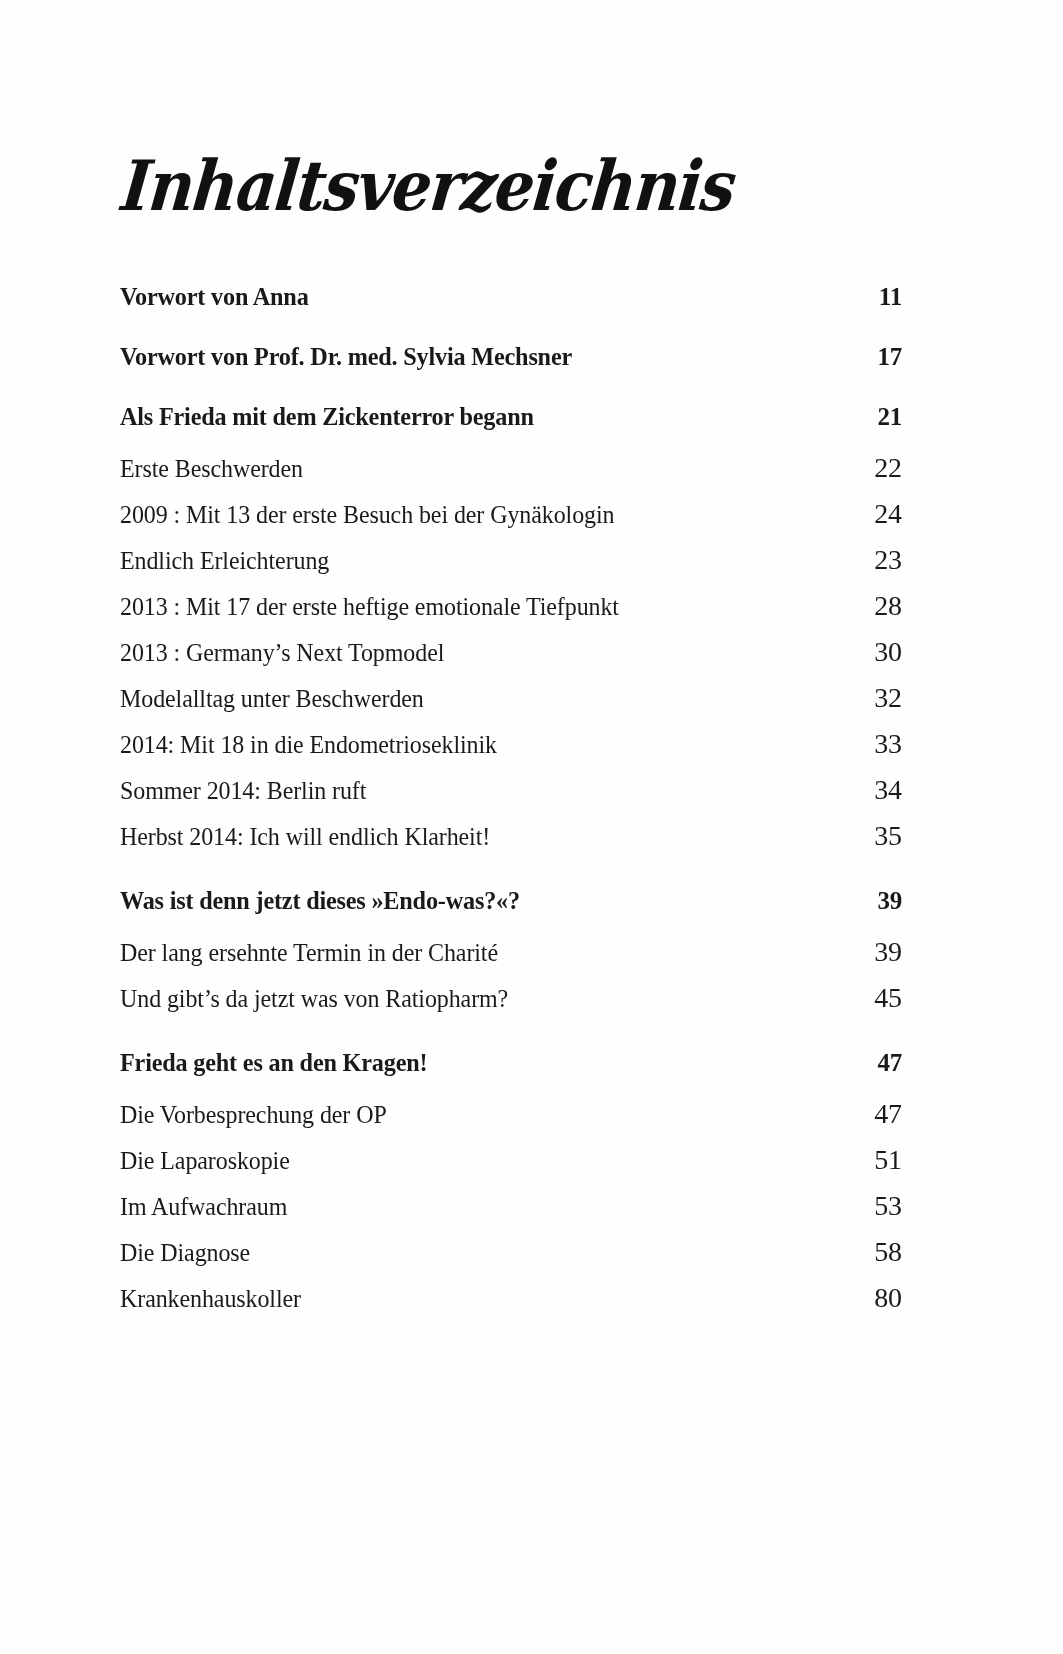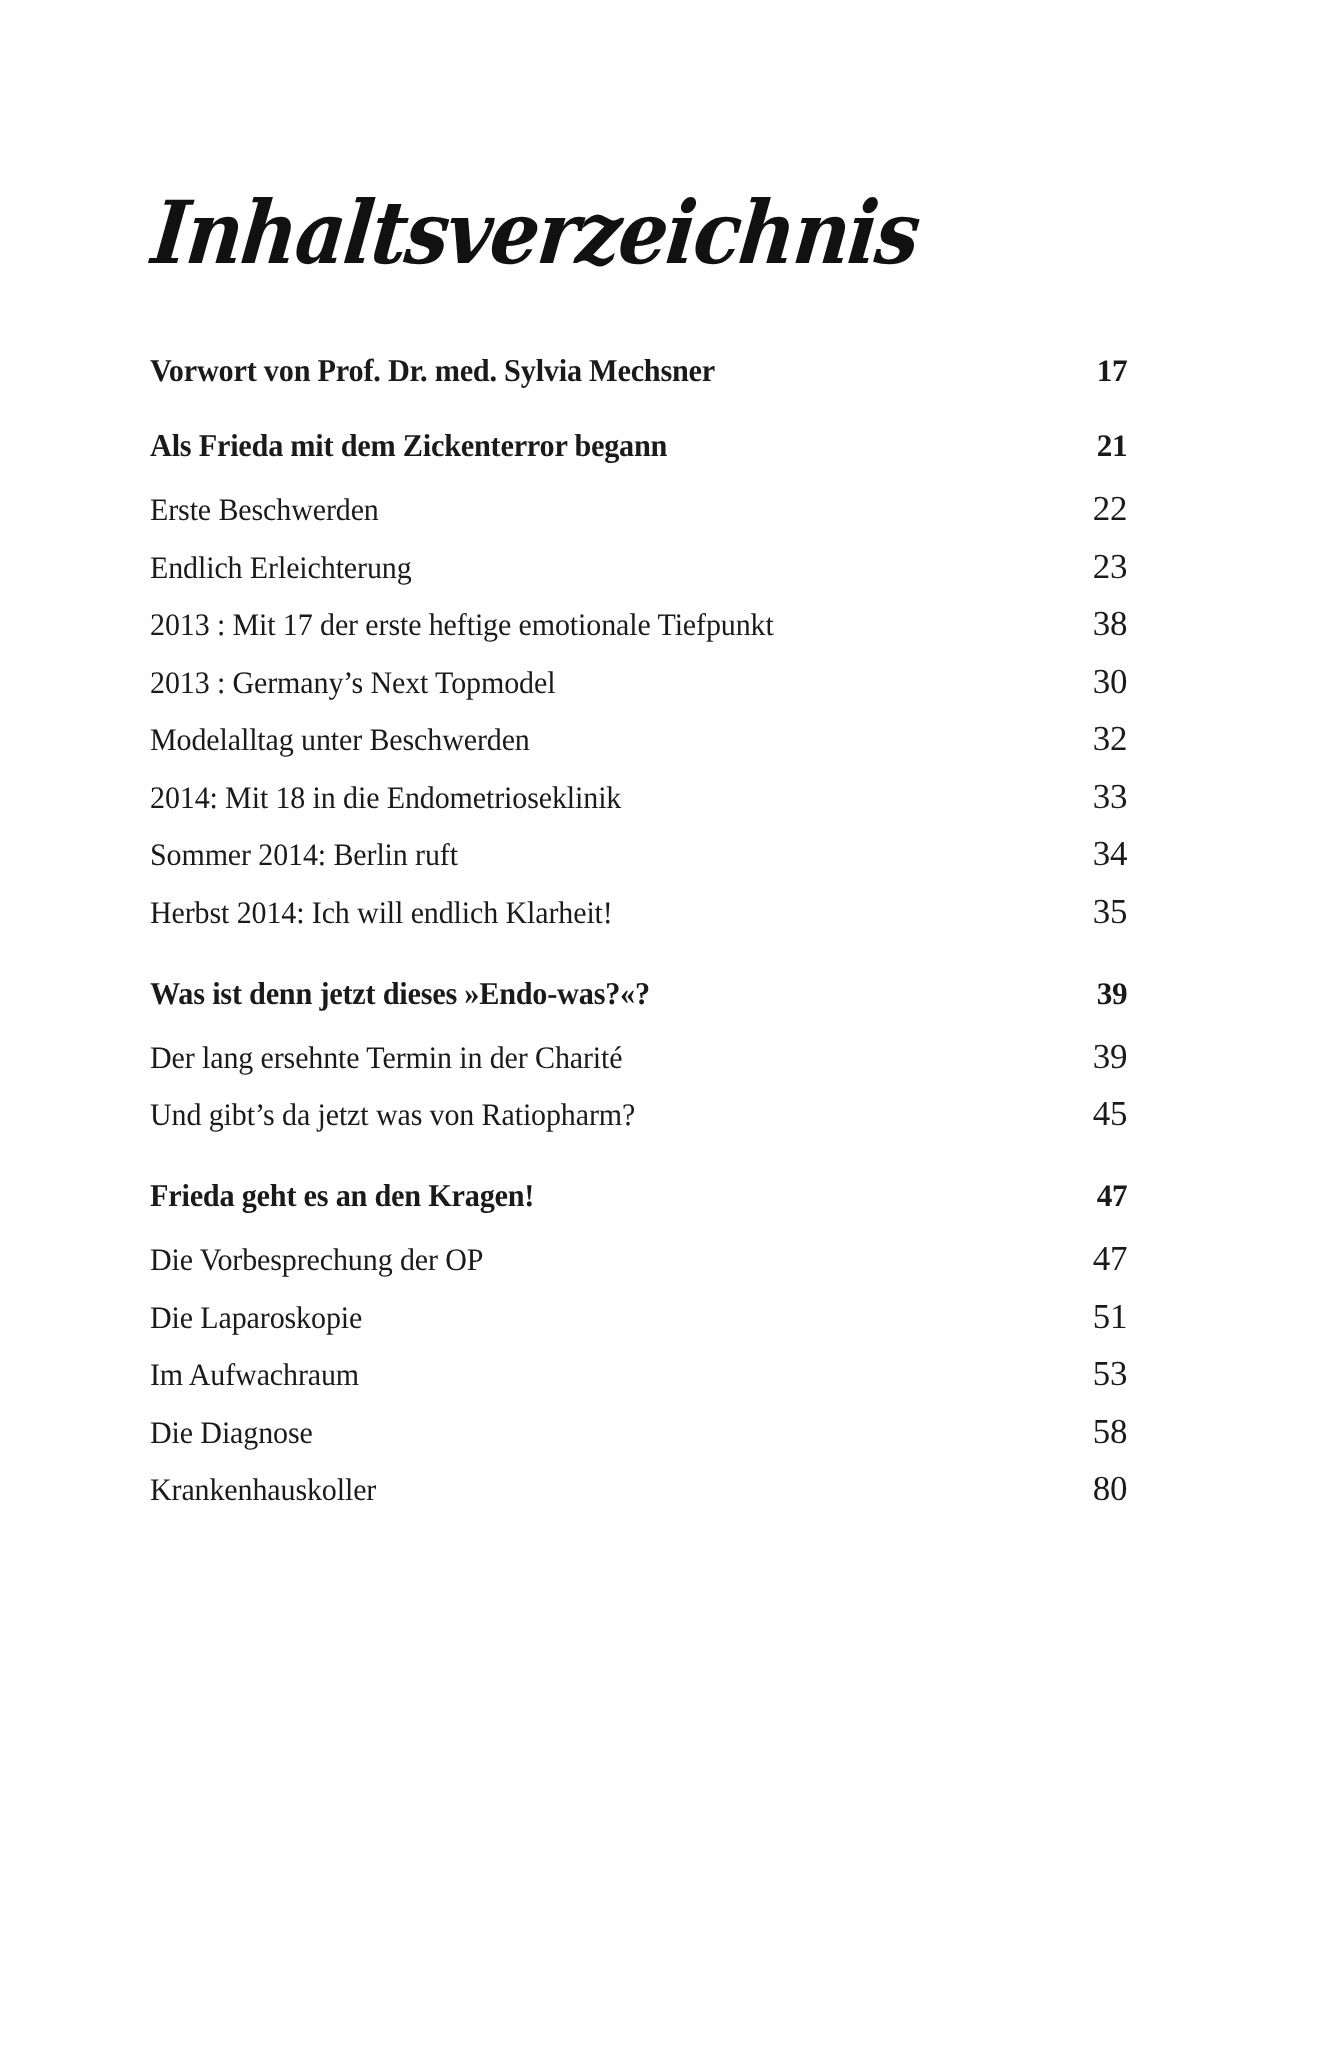--- a/index.html
+++ b/index.html
@@ -116,45 +116,57 @@
 </head>
 <body>
 
 <div class="page">
 
   <h1 class="toc-title">Inhaltsverzeichnis</h1>
 
   <div class="toc-list">
       <div class="toc-group tight">
         <div class="toc-row chapter">
+          <span class="toc-label">Vorwort von Anna</span>
+          <span class="toc-filler"></span>
+          <span class="toc-page">11</span>
+        </div>
+      </div>
+      <div class="toc-group tight">
+        <div class="toc-row chapter">
           <span class="toc-label">Vorwort von Prof. Dr. med. Sylvia Mechsner</span>
           <span class="toc-filler"></span>
           <span class="toc-page">17</span>
         </div>
       </div>
       <div class="toc-group">
         <div class="toc-row chapter">
           <span class="toc-label">Als Frieda mit dem Zickenterror begann</span>
           <span class="toc-filler"></span>
           <span class="toc-page">21</span>
         </div>
         <div class="toc-row entry">
           <span class="toc-label">Erste Beschwerden</span>
           <span class="toc-filler"></span>
           <span class="toc-page">22</span>
         </div>
         <div class="toc-row entry">
+          <span class="toc-label">2009 : Mit 13 der erste Besuch bei der Gynäkologin</span>
+          <span class="toc-filler"></span>
+          <span class="toc-page">24</span>
+        </div>
+        <div class="toc-row entry">
           <span class="toc-label">Endlich Erleichterung</span>
           <span class="toc-filler"></span>
           <span class="toc-page">23</span>
         </div>
         <div class="toc-row entry">
           <span class="toc-label">2013 : Mit 17 der erste heftige emotionale Tiefpunkt</span>
           <span class="toc-filler"></span>
-          <span class="toc-page">38</span>
+          <span class="toc-page">28</span>
         </div>
         <div class="toc-row entry">
           <span class="toc-label">2013 : Germany’s Next Topmodel</span>
           <span class="toc-filler"></span>
           <span class="toc-page">30</span>
         </div>
         <div class="toc-row entry">
           <span class="toc-label">Modelalltag unter Beschwerden</span>
           <span class="toc-filler"></span>
           <span class="toc-page">32</span>

